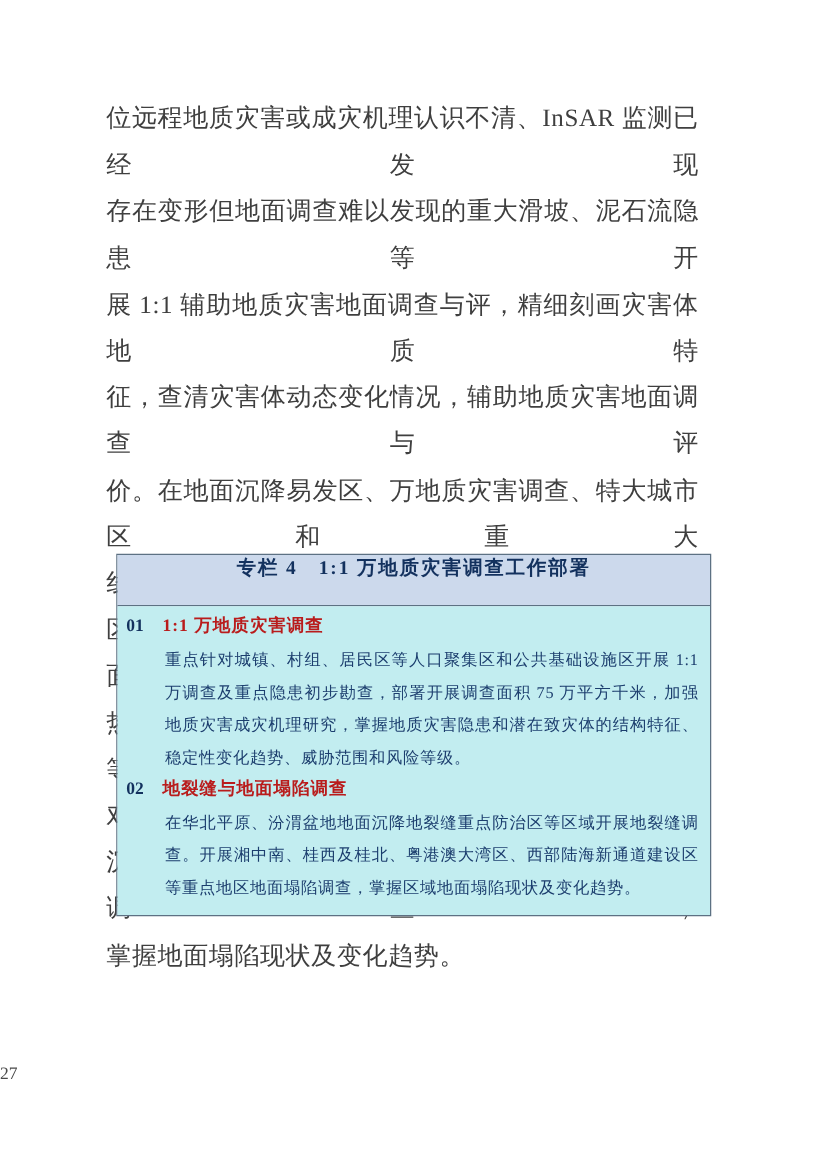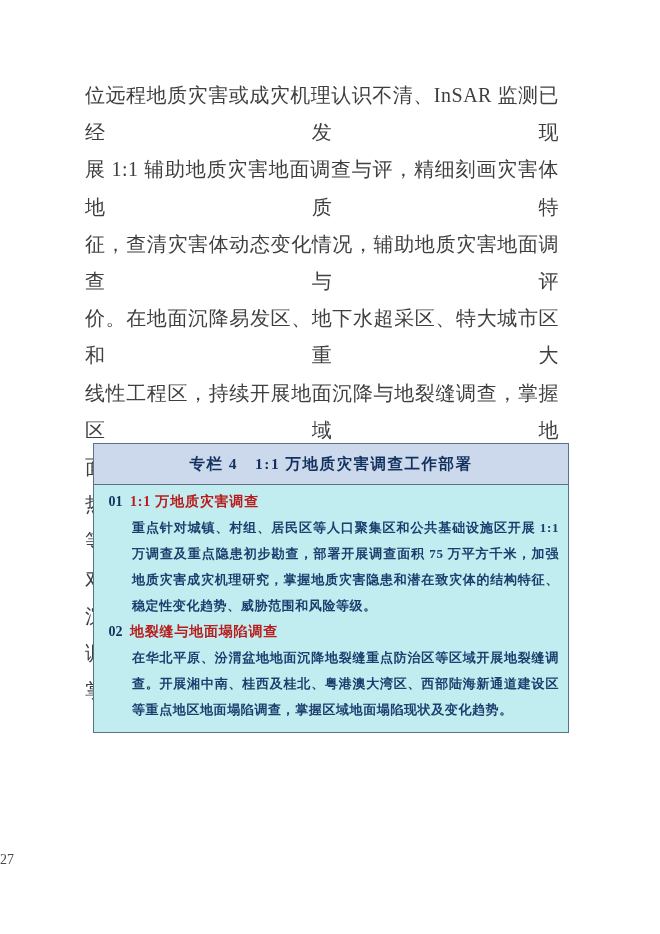--- a/index.html
+++ b/index.html
@@ -32,21 +32,21 @@
   .panel{
     position:absolute;
     left:93px;top:443px;width:476px;
     border:1px solid #5d7183;
     box-sizing:border-box;
   }
   .panel-header{
     background:#ccd9ec;
     border-bottom:1px solid #5d7183;
     height:40px;
-    display:flex;align-items:center;justify-content:center;
+    display:flex;align-items:flex-start;justify-content:center;
   }
   .panel-title{
     font-size:15.5px;
     font-weight:bold;
     color:#13315e;
     letter-spacing:1.5px;
   }
   .panel-body{
     background:#c2edf0;
     padding:4px 9px 9px 5px;
@@ -57,55 +57,54 @@
     line-height:26px;
   }
   .item-num{
     width:31px;
     flex:0 0 31px;
     font-size:14px;
     font-weight:bold;
     color:#13315e;
     padding-left:2px;
     box-sizing:border-box;
-    text-align:center;
   }
   .item-title{
     font-size:14px;
     font-weight:bold;
     color:#b91c1c;
     letter-spacing:0.8px;
   }
   .item-body{
     margin-left:33px;
     font-size:13px;
     line-height:26px;
     color:#1c3e6e;
     letter-spacing:0.6px;
     text-align:justify;
     text-align-last:left;
-    font-weight:bold;
   }
   
   .page-number{
     position:absolute;
     left:0;top:852px;width:660px;
     text-align:left;
     font-size:14px;
     color:#4a4a4a;
   }
 </style>
 </head>
 <body>
 
 <div class="paragraph">
   <div class="para-line">位远程地质灾害或成灾机理认识不清、InSAR 监测已经发现</div>
+  <div class="para-line">存在变形但地面调查难以发现的重大滑坡、泥石流隐患等开</div>
   <div class="para-line">展 1:1 辅助地质灾害地面调查与评，精细刻画灾害体地质特</div>
   <div class="para-line">征，查清灾害体动态变化情况，辅助地质灾害地面调查与评</div>
-  <div class="para-line">价。在地面沉降易发区、地下水超采区、特大城市区和重大</div>
+  <div class="para-line">价。在地面沉降易发区、万地质灾害调查、特大城市区和重大</div>
   <div class="para-line">线性工程区，持续开展地面沉降与地裂缝调查，掌握区域地</div>
   <div class="para-line">面沉降现状及变化趋势，查明重点地区地下水、地热、油气</div>
   <div class="para-line">等地下流体资源开采以及建筑荷载、软土固结等因素对地面</div>
   <div class="para-line">沉降产生和发展的影响。继续开展重点地区地面塌陷调查，</div>
   <div class="para-line last">掌握地面塌陷现状及变化趋势。</div>
 </div>
 
 <div class="panel">
   <div class="panel-header">
     <span class="panel-title">专栏 4　1:1 万地质灾害调查工作部署</span>

